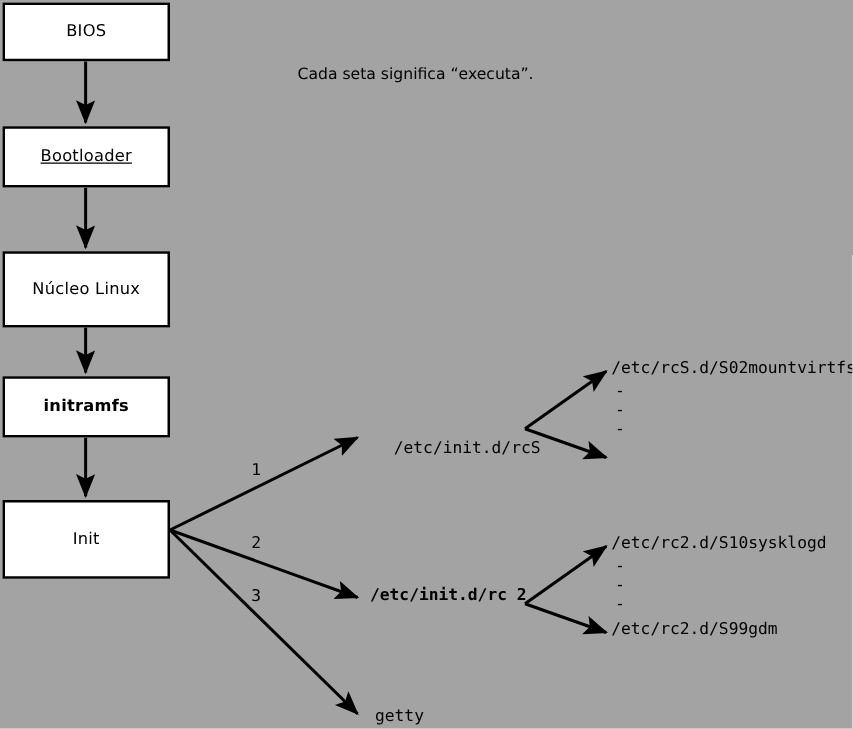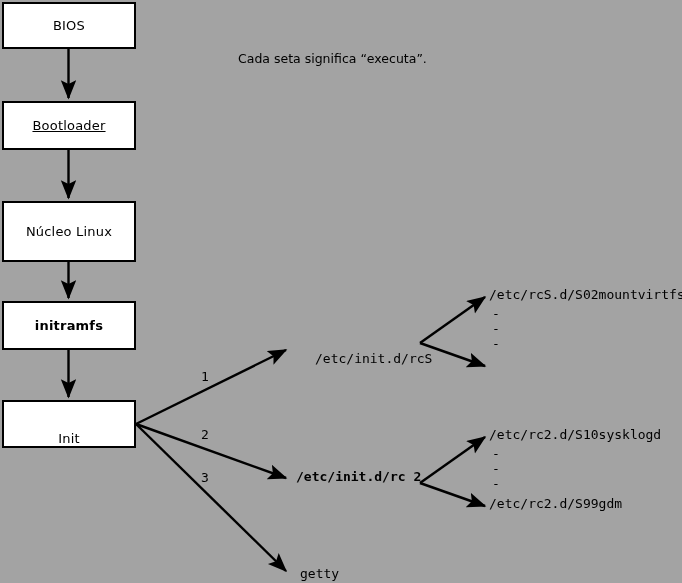--- a/index.html
+++ b/index.html
@@ -102,21 +102,21 @@
   </div>
 
   <div class="node-box" style="left:2px;  top:201px; width:134px; height:61px;">
     <span>Núcleo Linux</span>
   </div>
 
   <div class="node-box" style="left:2px;  top:301px; width:134px; height:49px;font-weight:bold;">
     <span>initramfs</span>
   </div>
 
-  <div class="node-box" style="left:2px;  top:400px; width:134px; height:48px;align-items:flex-end;">
+  <div class="node-box" style="left:2px;  top:400px; width:134px; height:63px;">
     <span>Init</span>
   </div>
 
   <div class="note-text" style="left:238px; top:51px;">Cada seta significa “executa”.</div>
 
   <div class="num-label" style="left:201px; top:369px;">1</div>
   <div class="num-label" style="left:201px; top:427px;">2</div>
   <div class="num-label" style="left:201px; top:470px;">3</div>
 
   <div class="mono-label" style="left:296px; top:352px;margin-left:19px;">/etc/init.d/rcS</div>

